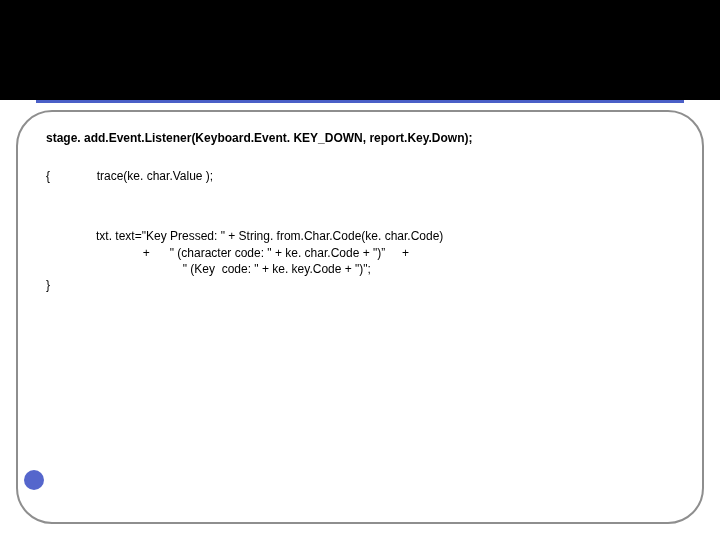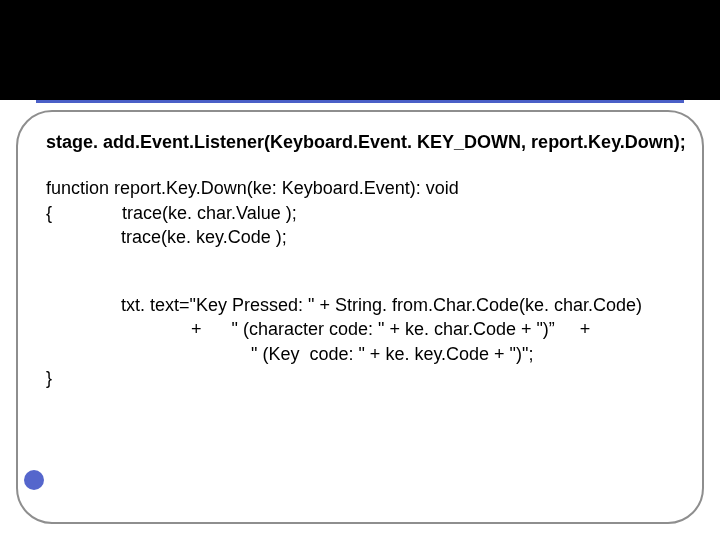--- a/index.html
+++ b/index.html
@@ -47,43 +47,41 @@
   .dot {
     position: absolute;
     left: 6px;
     bottom: 32px;
     width: 20px;
     height: 20px;
     background: #5566cc;
     border-radius: 50%;
   }
   .line {
-    font-size: 18px;
+    font-size: 12px;
     line-height: 1.35;
     color: #000;
     white-space: pre;
   }
   .l-bold { font-weight: bold; }
   .gap { height: 22px; }
 </style>
 </head>
 <body>
 
 <div class="slide">
   <div class="top-band"></div>
   <div class="top-underline"></div>
 
   <div class="content-box">
     <div class="dot"></div>
 
     <div class="line l-bold">stage. add.Event.Listener(Keyboard.Event. KEY_DOWN, report.Key.Down);</div>
     <div class="gap"></div>
-    <div class="line">function report.Key.Down(ke: Keyboard.Event): void</div>
     <div class="line">{              trace(ke. char.Value );</div>
-    <div class="line">               trace(ke. key.Code );</div>
     <div class="gap"></div>
     <div class="gap"></div>
     <div class="line">               txt. text="Key Pressed: " + String. from.Char.Code(ke. char.Code)</div>
     <div class="line">                             +      " (character code: " + ke. char.Code + ")”     +</div>
     <div class="line">                                         " (Key  code: " + ke. key.Code + ")";</div>
     <div class="line">}</div>
   </div>
 </div>
 
 </body></html>

